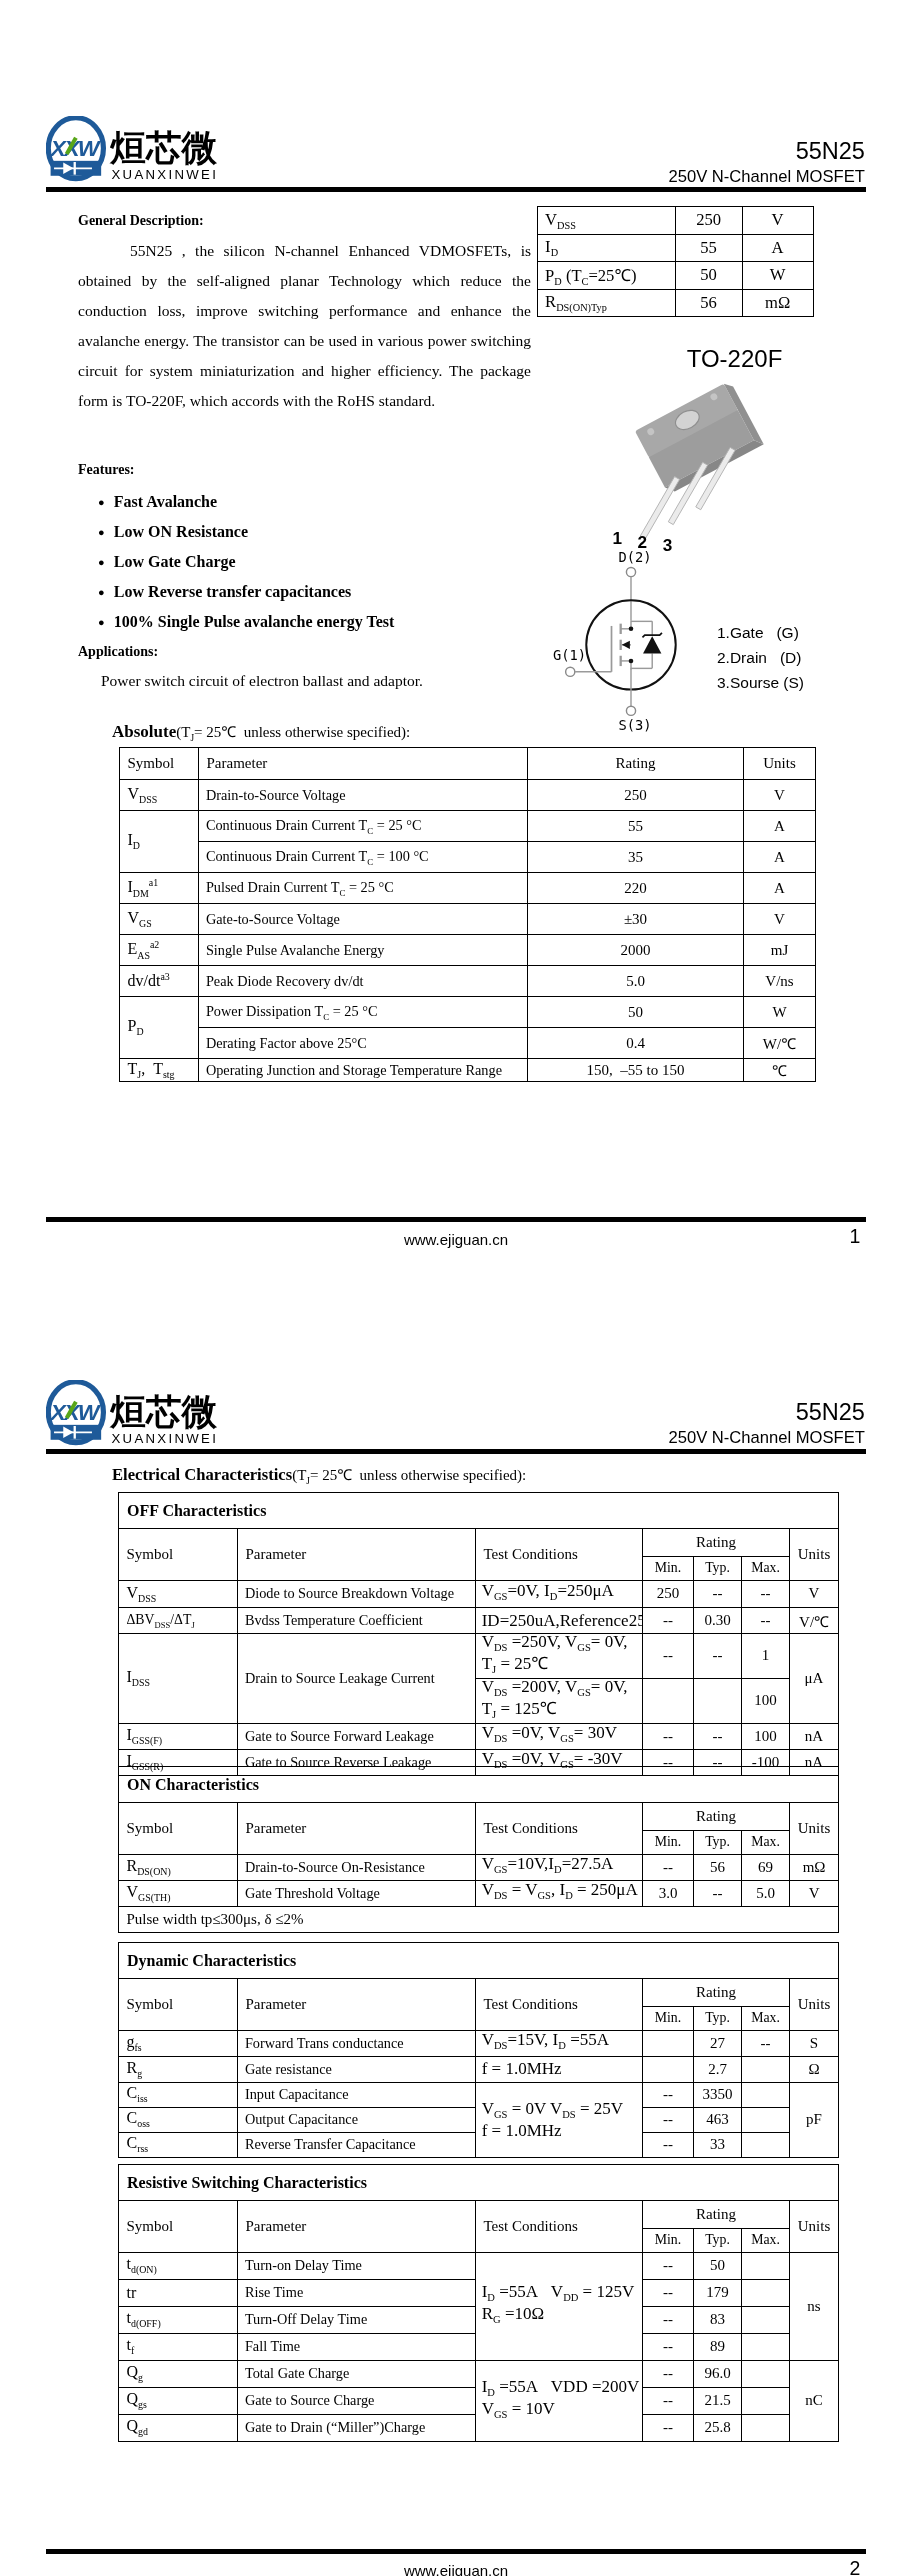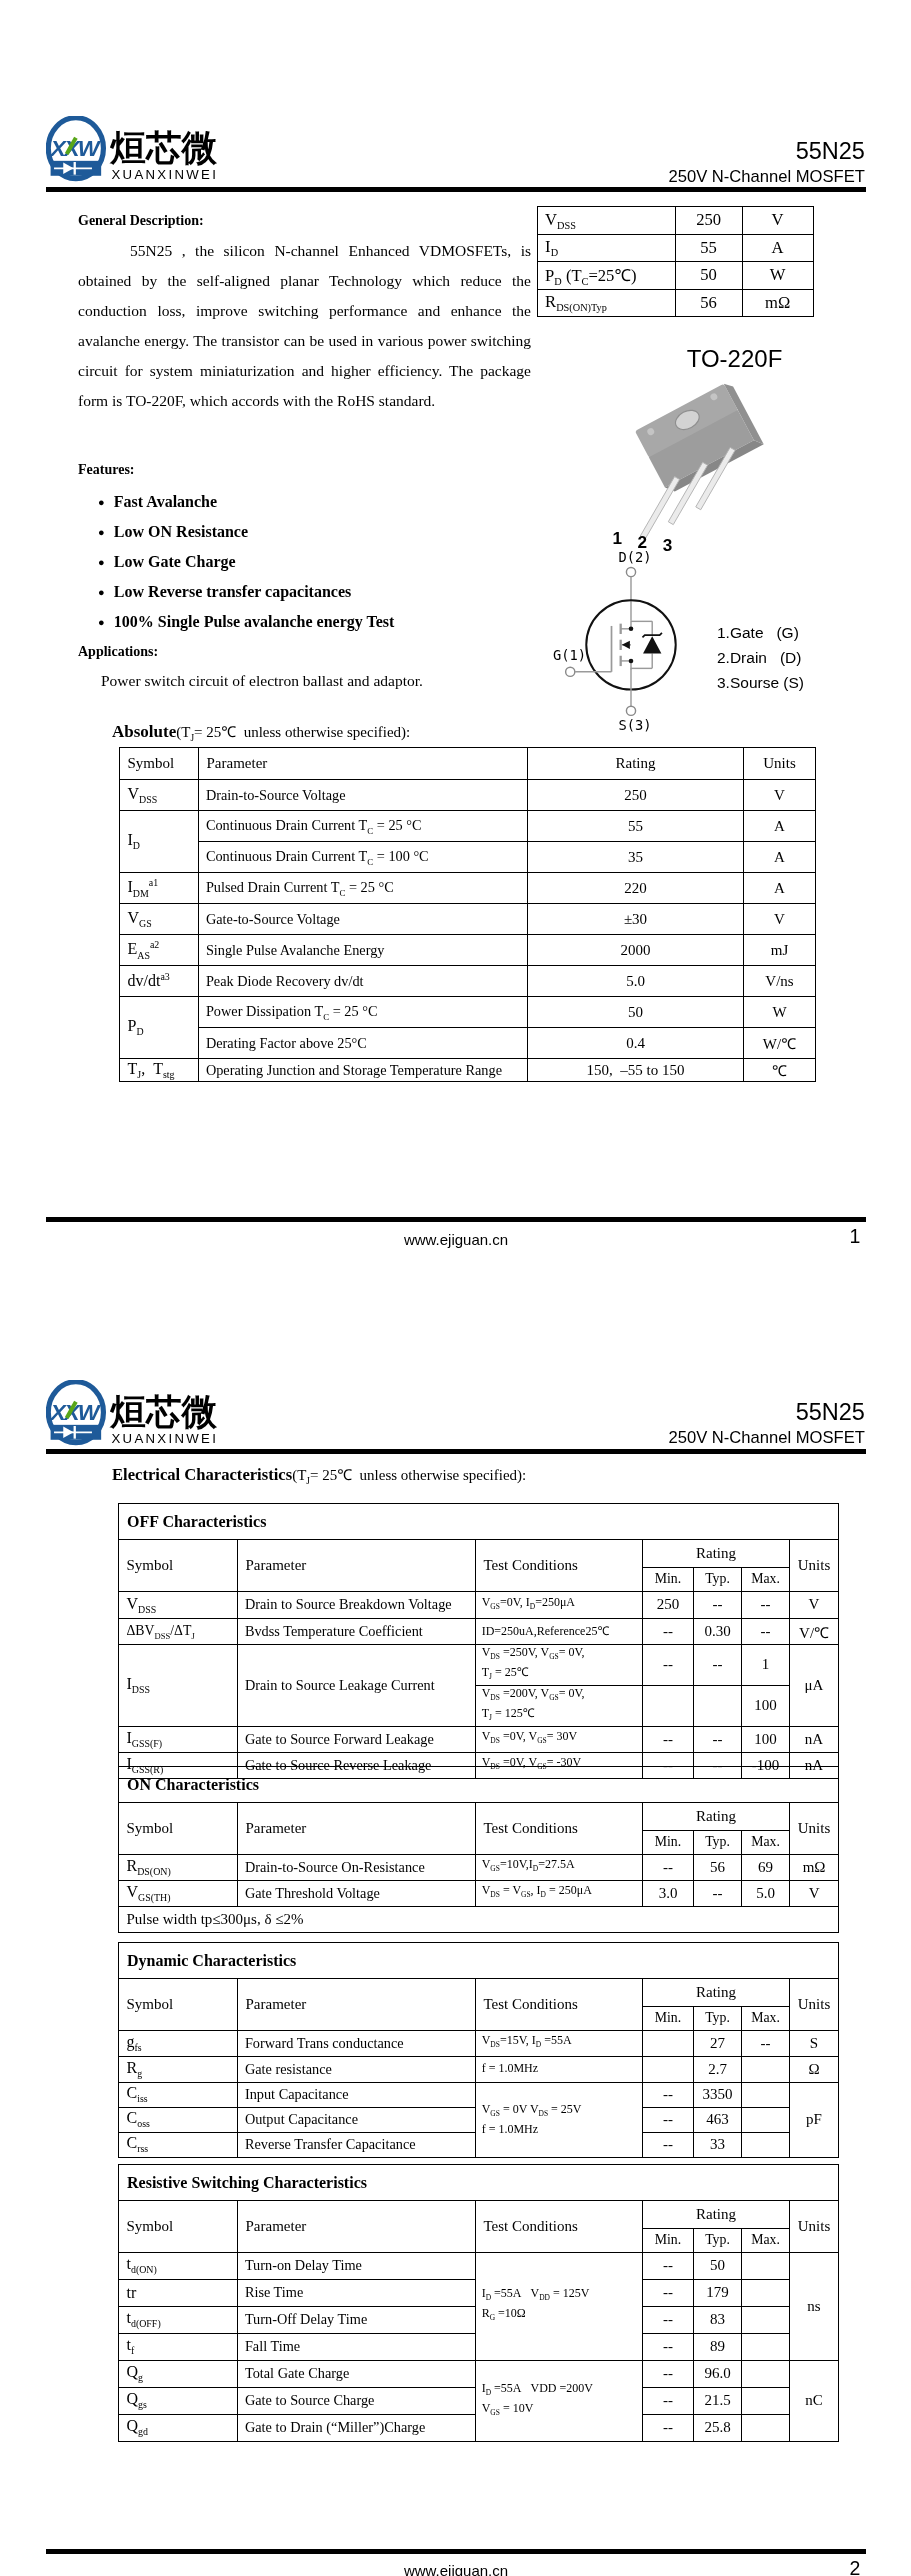--- a/index.html
+++ b/index.html
@@ -26,21 +26,21 @@
   .app-text { font-size:15.5px; }
 
   
   table { border-collapse:collapse; table-layout:fixed; }
   .tbl { border:1.7px solid #000; }
   .tbl td { border:1.1px solid #000; vertical-align:middle; font-size:15px; padding:0; overflow:hidden; }
   .tbl td.l   { text-align:left; padding-left:7.5px; }
   .tbl td.c   { text-align:center; }
   .tbl td.sym { text-align:left; padding-left:7.5px; font-size:16px; }
   .tbl td.param { text-align:left; padding-left:6.9px; font-size:14.3px; }
-  .tbl td.cond  { text-align:left; padding-left:5.7px; font-size:12px; line-height:15.5px; }
+  .tbl td.cond  { text-align:left; padding-left:5.7px; font-size:17px; line-height:15.5px; }
   .tbl td.title { text-align:left; padding-left:8px; font-weight:bold; font-size:16px; }
   sub { font-size:0.62em; }
   sup { font-size:0.62em; }
 
   
   .mini td { font-size:16.6px; }
 
   
   .pkg-label { position:absolute; text-align:center; font-family:"Liberation Sans",sans-serif; font-size:24px; }
   .pin-list div { font-family:"Liberation Sans",sans-serif; font-size:15.5px; line-height:25px; }
@@ -304,21 +304,21 @@
     <text x="114" y="110" font-family="Liberation Sans, sans-serif" font-size="23" letter-spacing="4" fill="#000">XUANXINWEI</text>
   </svg>
   <div class="part-no" style="top:24px;">55N25</div>
   <div class="subtitle" style="top:53px;">250V N-Channel MOSFET</div>
   <div class="rule" style="top:72px;"></div>
 
   <div class="abs" style="top:87px; left:66px;">
     <span class="ec-head-bold">Electrical Characteristics</span><span class="ec-head-rest">(T<sub>J</sub>= 25℃&nbsp;&nbsp;unless otherwise specified):</span>
   </div>
 
-  <table class="tbl abs" style="top:126px; left:72px; width:719px;">
+  <table class="tbl abs" style="top:115px; left:72px; width:719px;">
     <colgroup>
         <col style="width:119px">
         <col style="width:238px">
         <col style="width:167px">
         <col style="width:51px">
         <col style="width:48px">
         <col style="width:48px">
         <col style="width:49px">
       </colgroup>
     <tbody>
@@ -332,21 +332,21 @@
       <td class="c" colspan="3">Rating</td>
       <td class="c" rowspan="2">Units</td>
     </tr>
     <tr style="height:24px">
       <td class="c" style="font-size:13.8px">Min.</td>
       <td class="c" style="font-size:13.8px">Typ.</td>
       <td class="c" style="font-size:13.8px">Max.</td>
     </tr>
     <tr style="height:27.5px">
       <td class="sym">V<sub>DSS</sub></td>
-      <td class="param">Drain to Source Breakdown Voltage</td>
+      <td class="param">Diode to Source Breakdown Voltage</td>
       <td class="cond">V<sub>GS</sub>=0V, I<sub>D</sub>=250μA</td>
       <td class="c">250</td>
       <td class="c">--</td>
       <td class="c">--</td>
       <td class="c">V</td>
     </tr>
     <tr style="height:26px">
       <td class="sym" style="font-size:13.8px">ΔBV<sub>DSS</sub>/ΔT<sub>J</sub></td>
       <td class="param">Bvdss Temperature Coefficient</td>
       <td class="cond">ID=250uA,Reference25℃</td>

